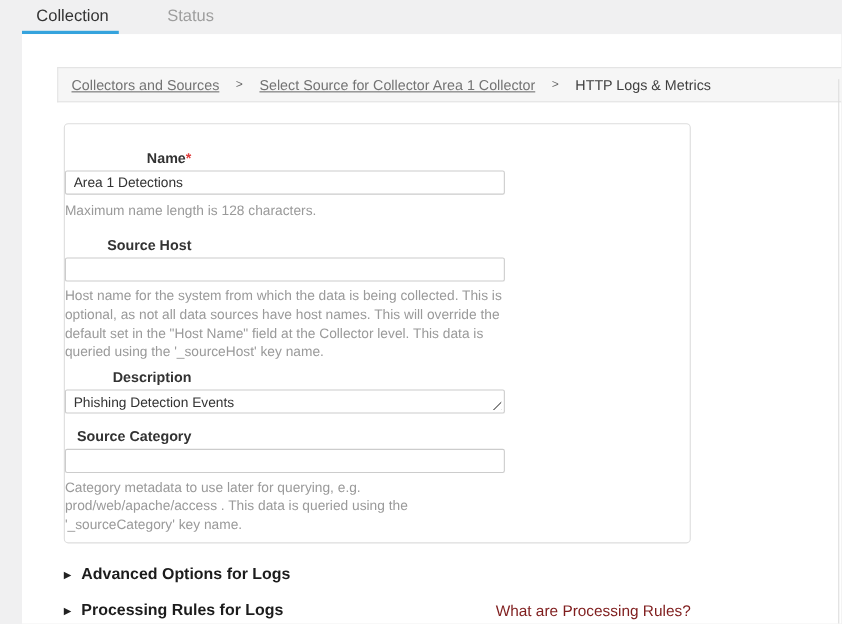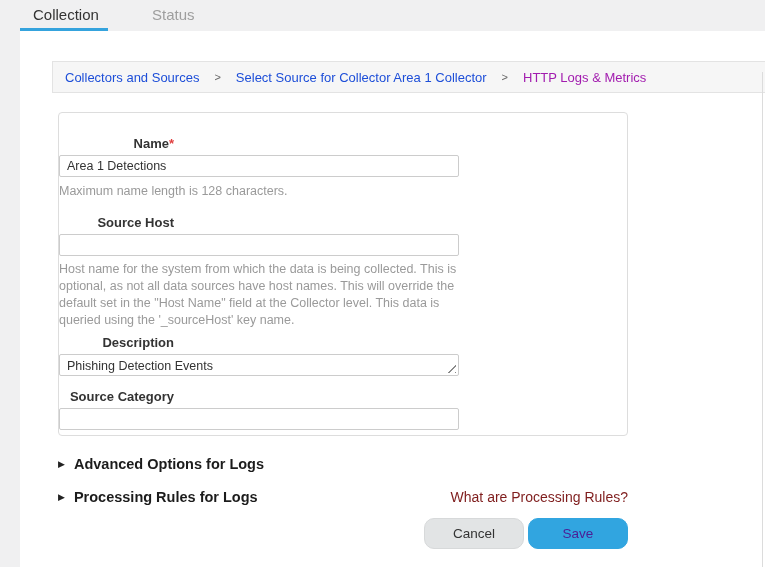--- a/index.html
+++ b/index.html
@@ -23,22 +23,22 @@
   .edge-divider { position:absolute; top:72px; right:2px; bottom:0; width:1px; background:#dcdcdc; }
 
   
   .breadcrumb {
     margin-top:30px; margin-left:32px;
     height:32px; background:#f6f6f6;
     border-top:1px solid #e3e3e3; border-bottom:1px solid #e3e3e3; border-left:1px solid #e3e3e3;
     display:flex; align-items:center;
     padding-left:12px; font-size:13px;
   }
-  .crumb-link { color:#1d4ed8; cursor:pointer; }
-  .crumb-current { color:#a21caf; }
+  .crumb-link { color:#737373; text-decoration:underline; cursor:pointer; }
+  .crumb-current { color:#404040; }
   .crumb-sep { color:#666; font-size:11px; margin:0 15px; }
 
   
   .form-card {
     margin:19px 0 0 38px; width:570px;
     background:#fff; border:1px solid #ddd; border-radius:4px;
     padding:20px 0 5px 0;
   }
   .frow { display:flex;flex-direction:column; }
   .label-col {
@@ -128,20 +128,21 @@
           <textarea class="tinput" rows="1" style="">Phishing Detection Events</textarea>
           <span class="grip"></span>
         </div>
       </div>
     </div>
 
     <div class="frow row-cat">
       <div class="label-col">Source Category</div>
       <div class="field-col">
         <input class="tinput" type="text" value="" style="">
+        <div class="helper h-cat">Category metadata to use later for querying, e.g. prod/web/apache/access . This data is queried using the '_sourceCategory' key name.</div>
       </div>
     </div>
 
   </div>
 
   <div class="below">
 
     <div class="section-head">
       <span class="caret">▶</span>
       <span class="section-label">Advanced Options for Logs</span>

